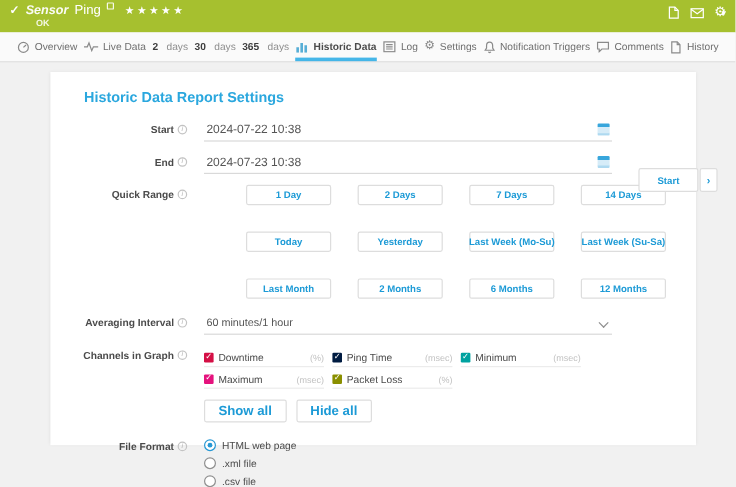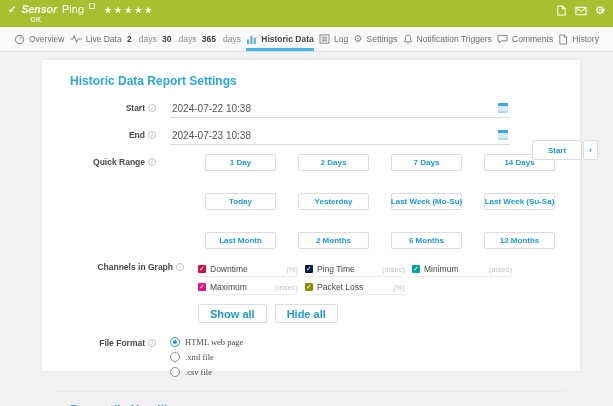--- a/index.html
+++ b/index.html
@@ -51,21 +51,21 @@
   .chan-grid { display:grid; grid-template-columns:repeat(3,100px); gap:5px 7px; margin-top:3px; }
   .chan-cell { display:flex; justify-content:space-between; align-items:center; border-bottom:1px solid #ececec; padding-bottom:2px; height:13px; }
   .chan-left { display:flex; align-items:center; gap:4px; }
   .chk { width:8px; height:8px; border-radius:1px; color:#fff; font-size:7px; line-height:8px; text-align:center; cursor:pointer; flex:none; }
   .chan-name { font-size:8.5px; color:#4a4a4a; }
   .chan-unit { font-size:7.5px; color:#c2c2c2; }
   .chan-btns { display:flex; gap:8px; margin-top:9px; }
   .chan-btns .btn { padding:0 11px; height:19px; font-size:11px; }
 
   .radio-group { display:flex; flex-direction:column; gap:5px; padding-top:2px; }
-  .radio-row { display:flex; align-items:flex-end; gap:5px; cursor:pointer;font-family:Liberation Serif, serif; }
+  .radio-row { display:flex; align-items:flex-end; gap:5px; cursor:pointer; }
   .radio { width:10px; height:10px; border-radius:50%; border:1px solid #8f8f8f; position:relative; flex:none; background:#fff; }
   .radio.sel { border-color:#2798d4; }
   .radio.sel::after { content:""; position:absolute; left:2px; top:2px; width:4px; height:4px; border-radius:50%; background:#2798d4; }
   .radio-label { font-size:8.5px; color:#4a4a4a; }
 
   .divider { height:1px; background:#ebebeb; margin:14px 14px 0 14px; }
 
   
   .start-group { position:absolute; left:532px; top:140px; display:flex; gap:1px; }
   .start-btn { width:50px; height:20px; }
@@ -227,23 +227,35 @@
         <button class="btn">Yesterday</button>
         <button class="btn">Last Week (Mo-Su)</button>
         <button class="btn">Last Week (Su-Sa)</button>
         <button class="btn">Last Month</button>
         <button class="btn">2 Months</button>
         <button class="btn">6 Months</button>
         <button class="btn">12 Months</button>
       </div>
     </div>
 
+    <div class="form-row" style="margin-bottom:11px;">
+      <div class="lbl-cell">
+        <span>Averaging Interval</span>
+        <span class="info-icon">i</span>
+      </div>
+      <div class="field-cell">
+        <div class="select-input">
+          <span>60 minutes/1 hour</span>
+          <span class="chev"></span>
+        </div>
+      </div>
+    </div>
 
     <div class="form-row" style="margin-bottom:12px;">
-      <div class="lbl-cell" style="padding-top:1px;margin-left:28px;">
+      <div class="lbl-cell" style="padding-top:1px;">
         <span>Channels in Graph</span>
         <span class="info-icon">i</span>
       </div>
       <div class="field-cell">
         <div class="chan-grid">
           <div class="chan-cell">
             <span class="chan-left">
               <span class="chk" style="background-color: rgb(212, 15, 69);">✓</span>
               <span class="chan-name">Downtime</span>
             </span>

